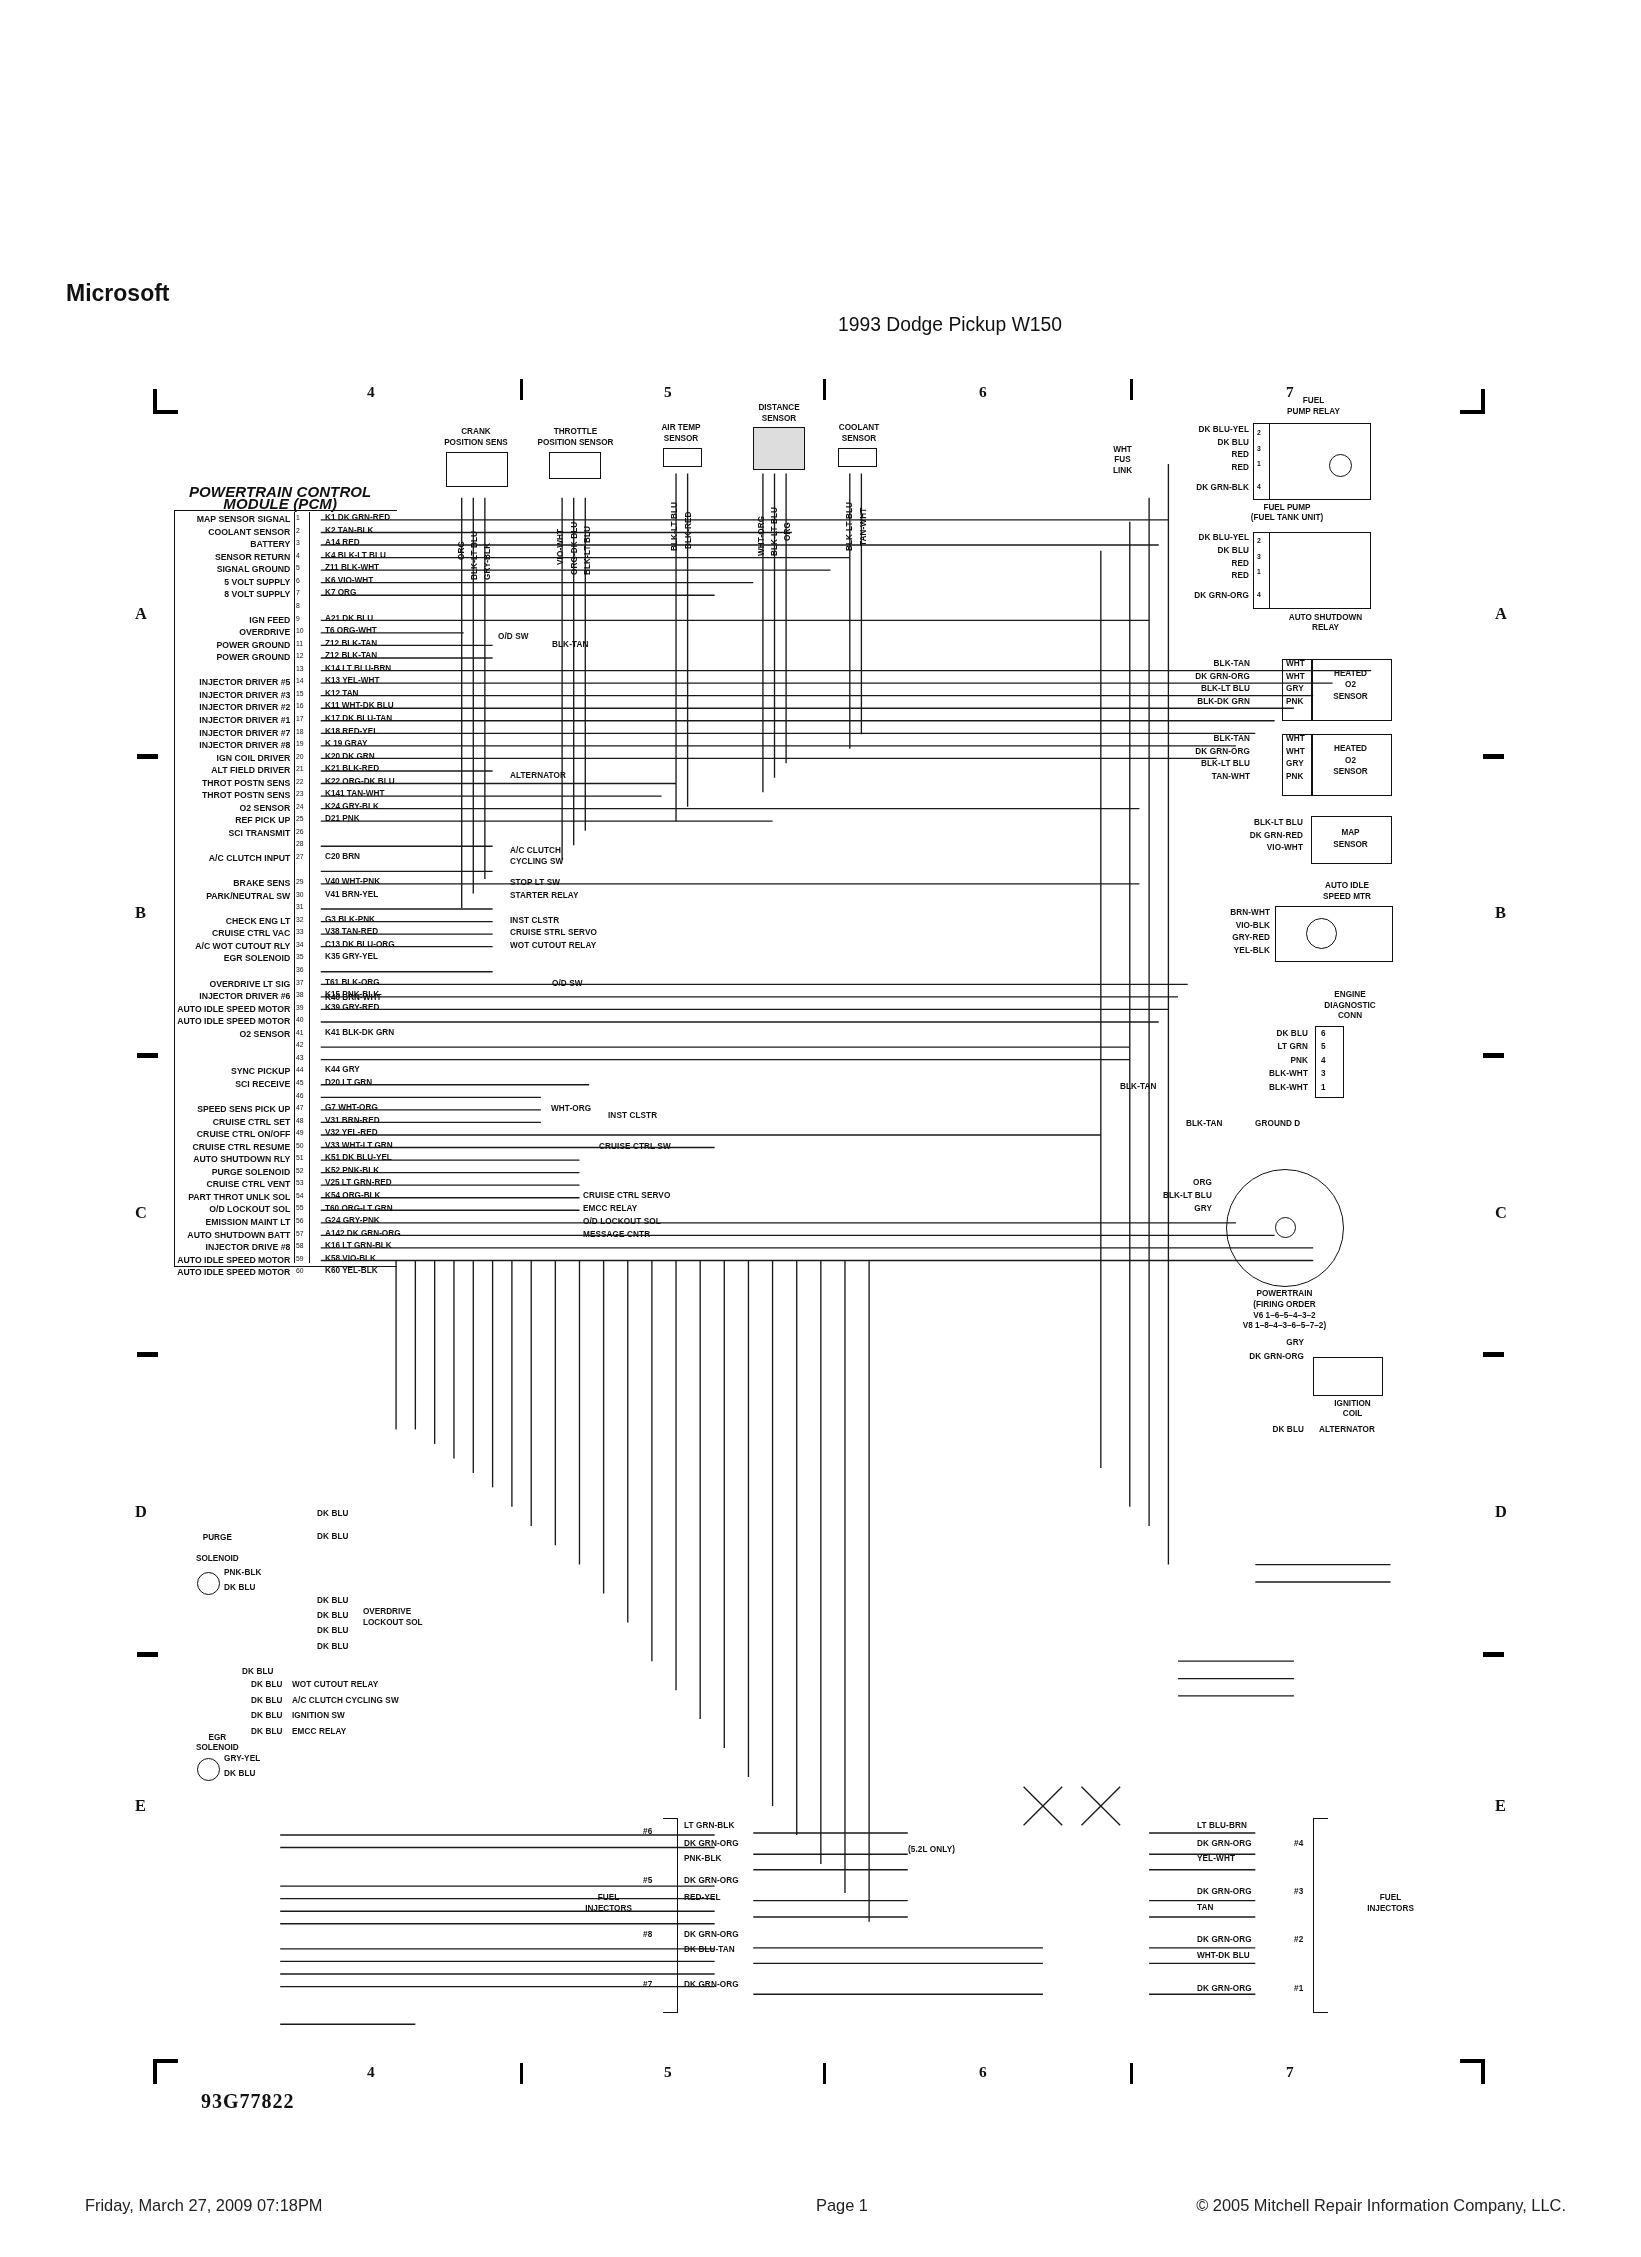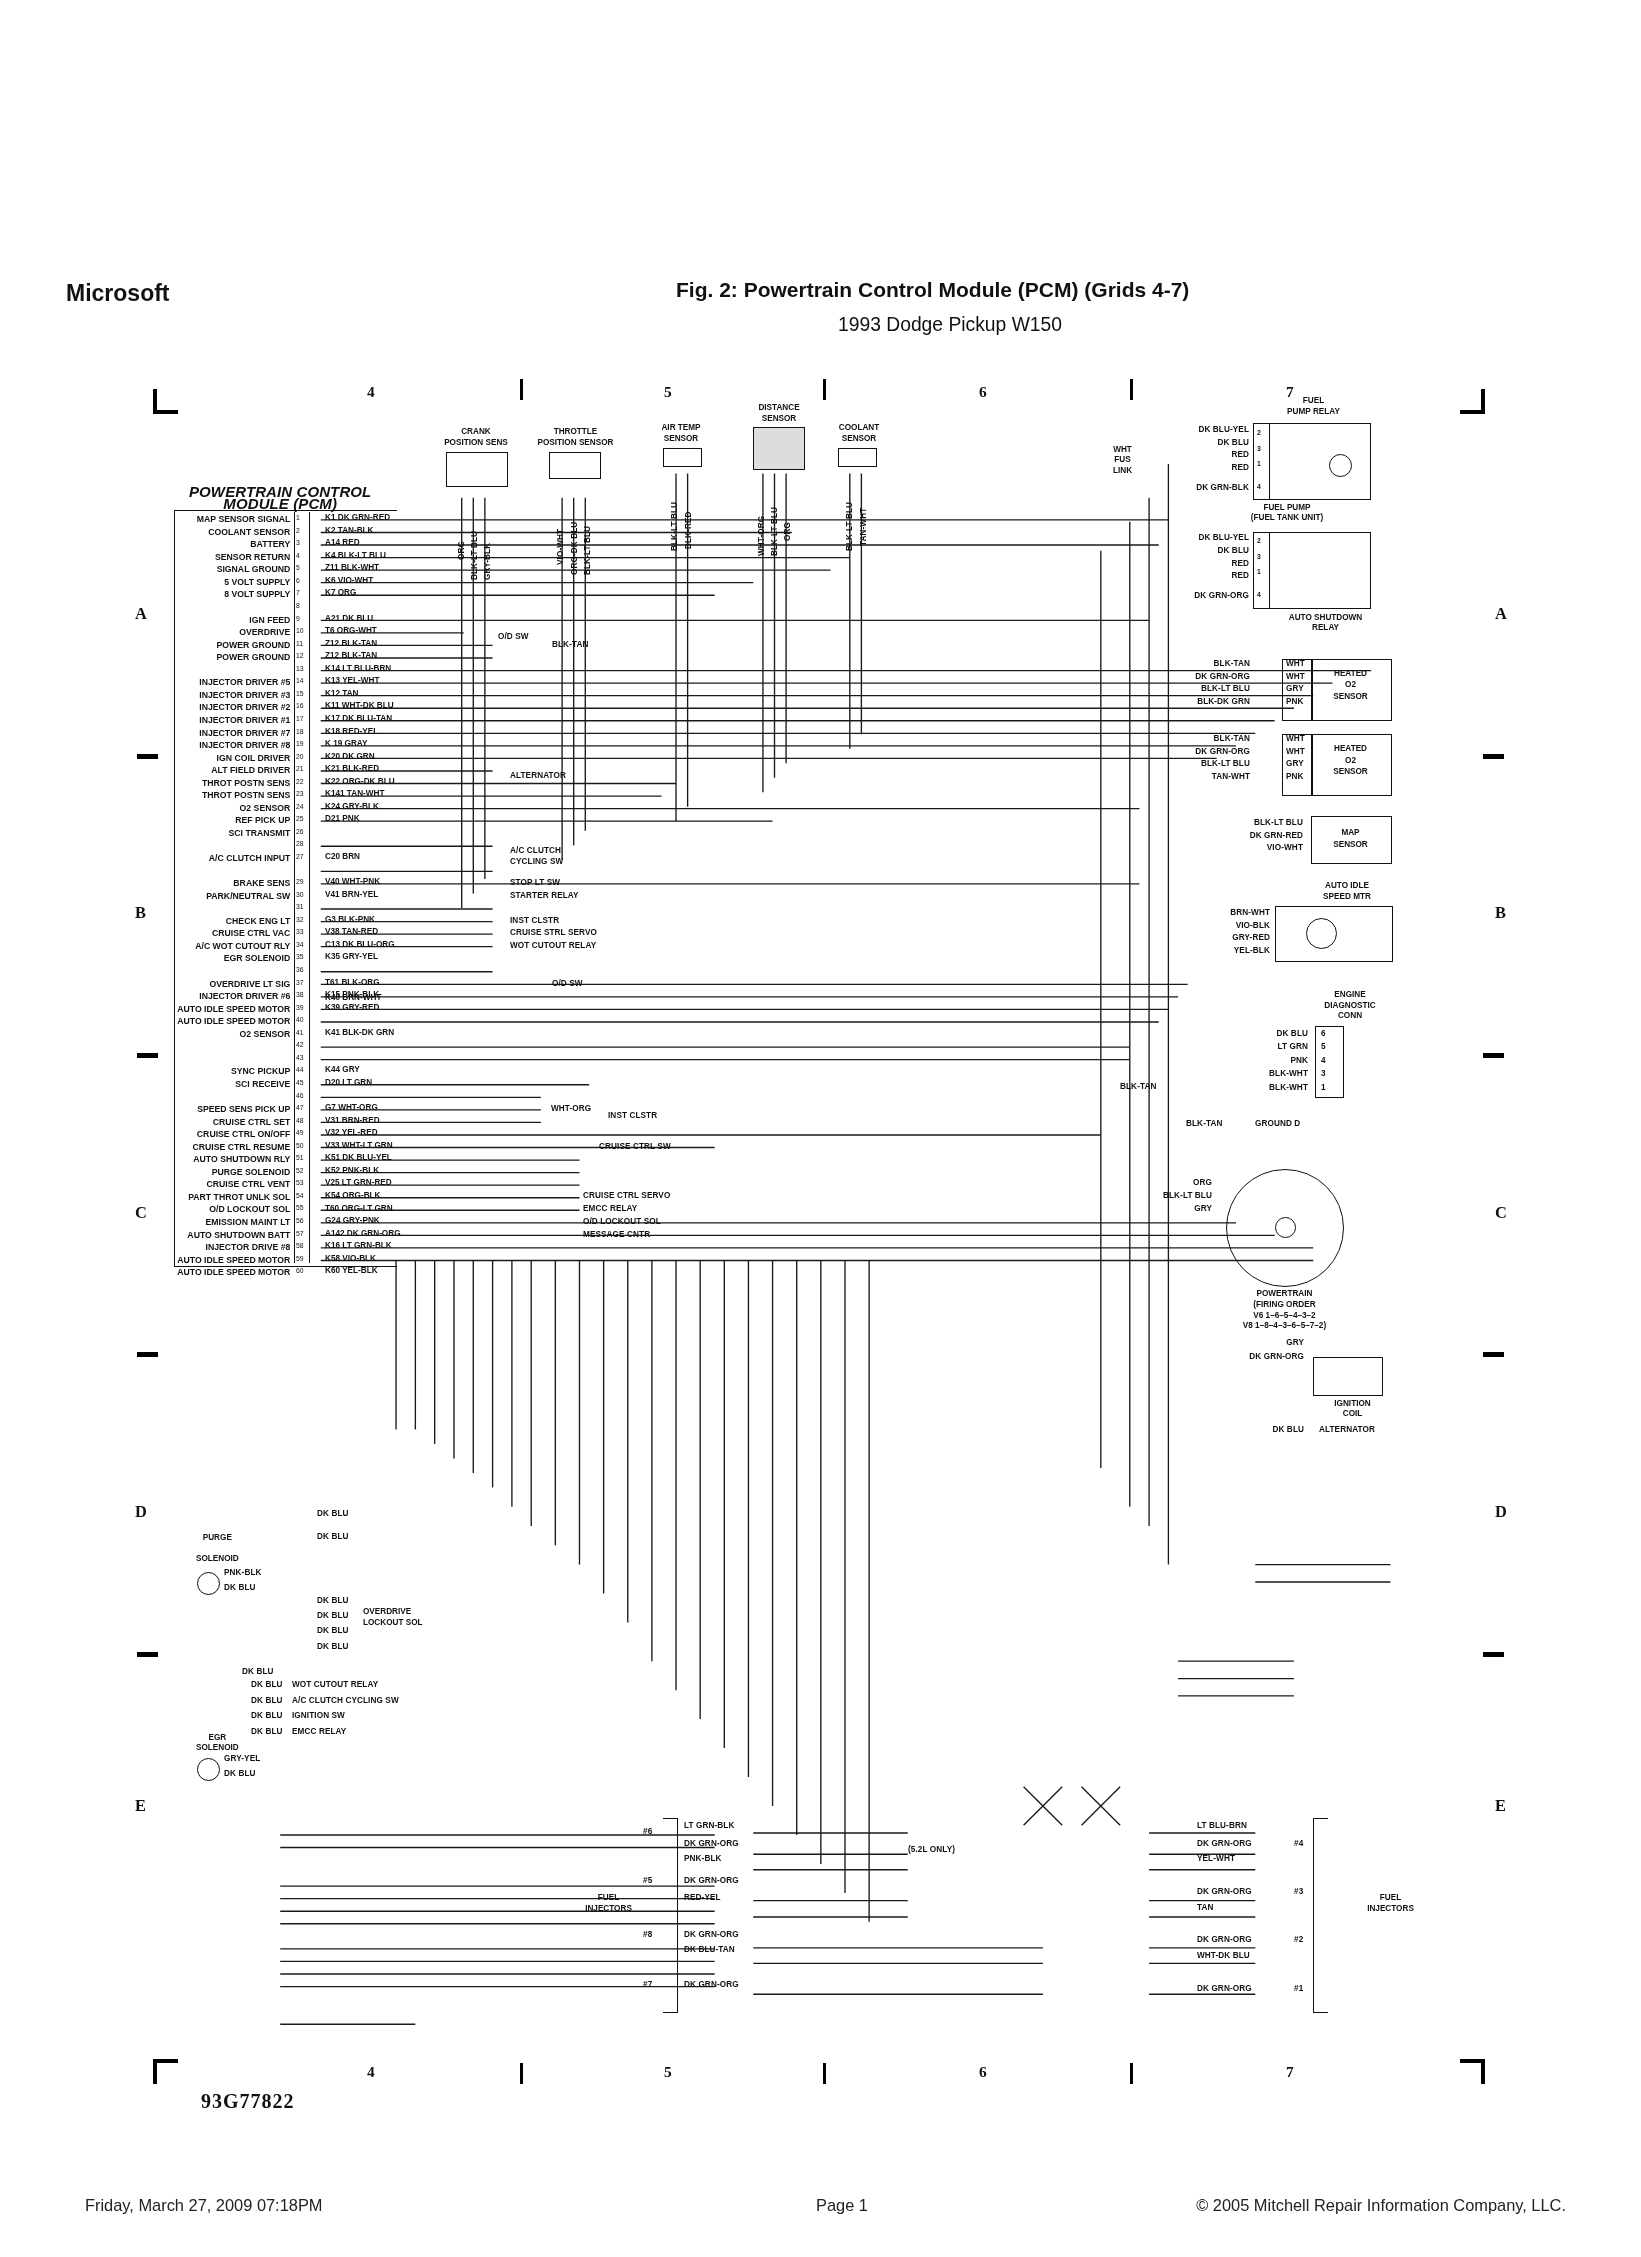--- a/index.html
+++ b/index.html
@@ -187,21 +187,20 @@
     height: 1680px;
     pointer-events: none;
   }
 </style>
 </head>
 <body>
 
 <div class="page">
 
   <div class="brand">Microsoft</div>
-  <div class="fig-title">Fig. 2: Powertrain Control Module (PCM) (Grids 4-7)</div>
   <div class="fig-sub">1993 Dodge Pickup W150</div>
 
   <div class="diagram">
 
     <div class="corner" style="left:-21px; top:-17.4px;">
       <i style="left:0; top:0; width:3.9px; height:25px;"></i>
       <i style="left:0; top:21px; width:25px; height:3.9px;"></i>
     </div>
     <div class="corner" style="left:1286px; top:-17.4px;">
       <i style="left:21px; top:0; width:3.9px; height:25px;"></i>

